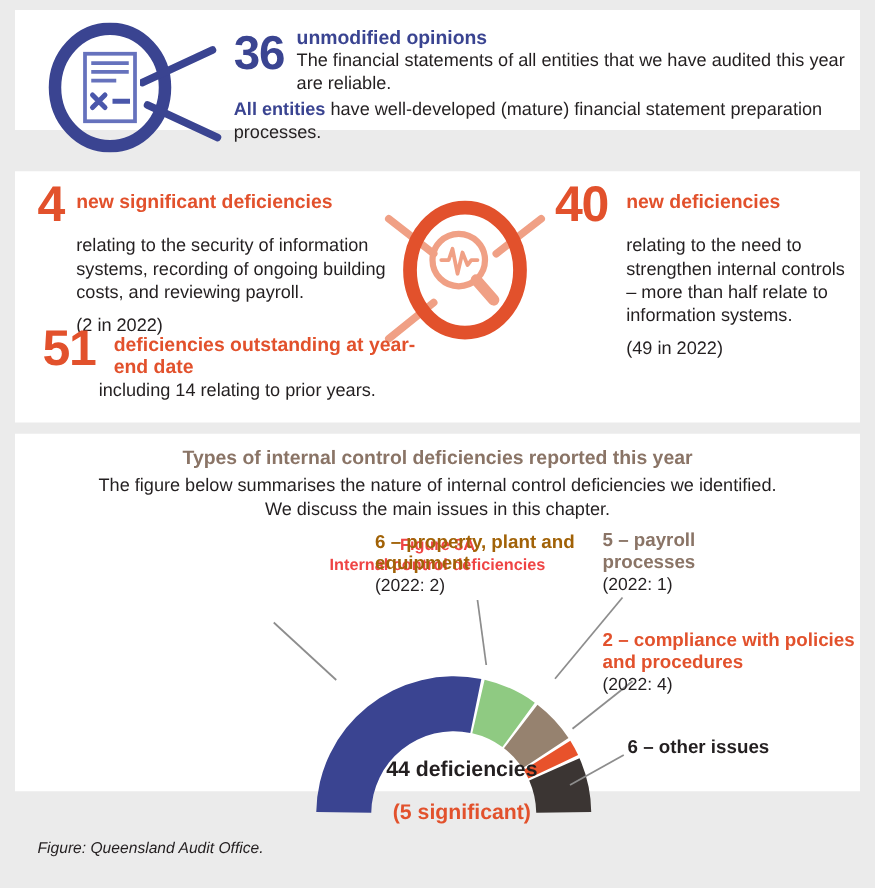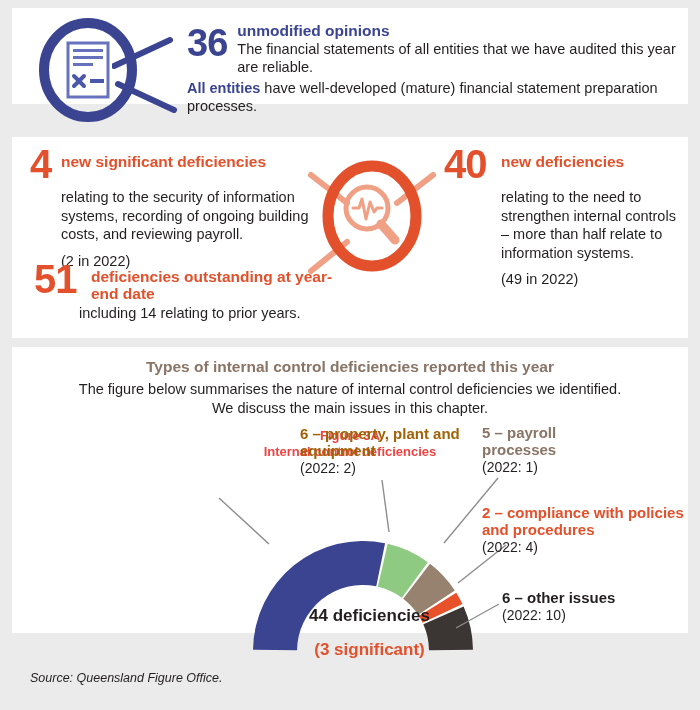--- a/index.html
+++ b/index.html
@@ -357,24 +357,23 @@
       <div class="callout-sub">(2022: 1)</div>
     </div>
 
     <div class="calloutbox" id="callout-comp">
       <div class="callout-title c-orange">2 – compliance with policies and procedures</div>
       <div class="callout-sub">(2022: 4)</div>
     </div>
 
     <div class="calloutbox" id="callout-other">
       <div class="callout-title c-dark">6 – other issues</div>
-      <div class="callout-sub">(2022: 10)</div>
     </div>
 
     <div class="donut-center">
       <div class="donut-center-main">44 deficiencies</div>
-      <div class="donut-center-sub">(3 significant)</div>
-    </div>
-
-    <div class="source">Source: Queensland Figure Office.</div>
+      <div class="donut-center-sub">(5 significant)</div>
+    </div>
+
+    <div class="source">Figure: Queensland Audit Office.</div>
   </div>
 
 </div>
 
 </body></html>

